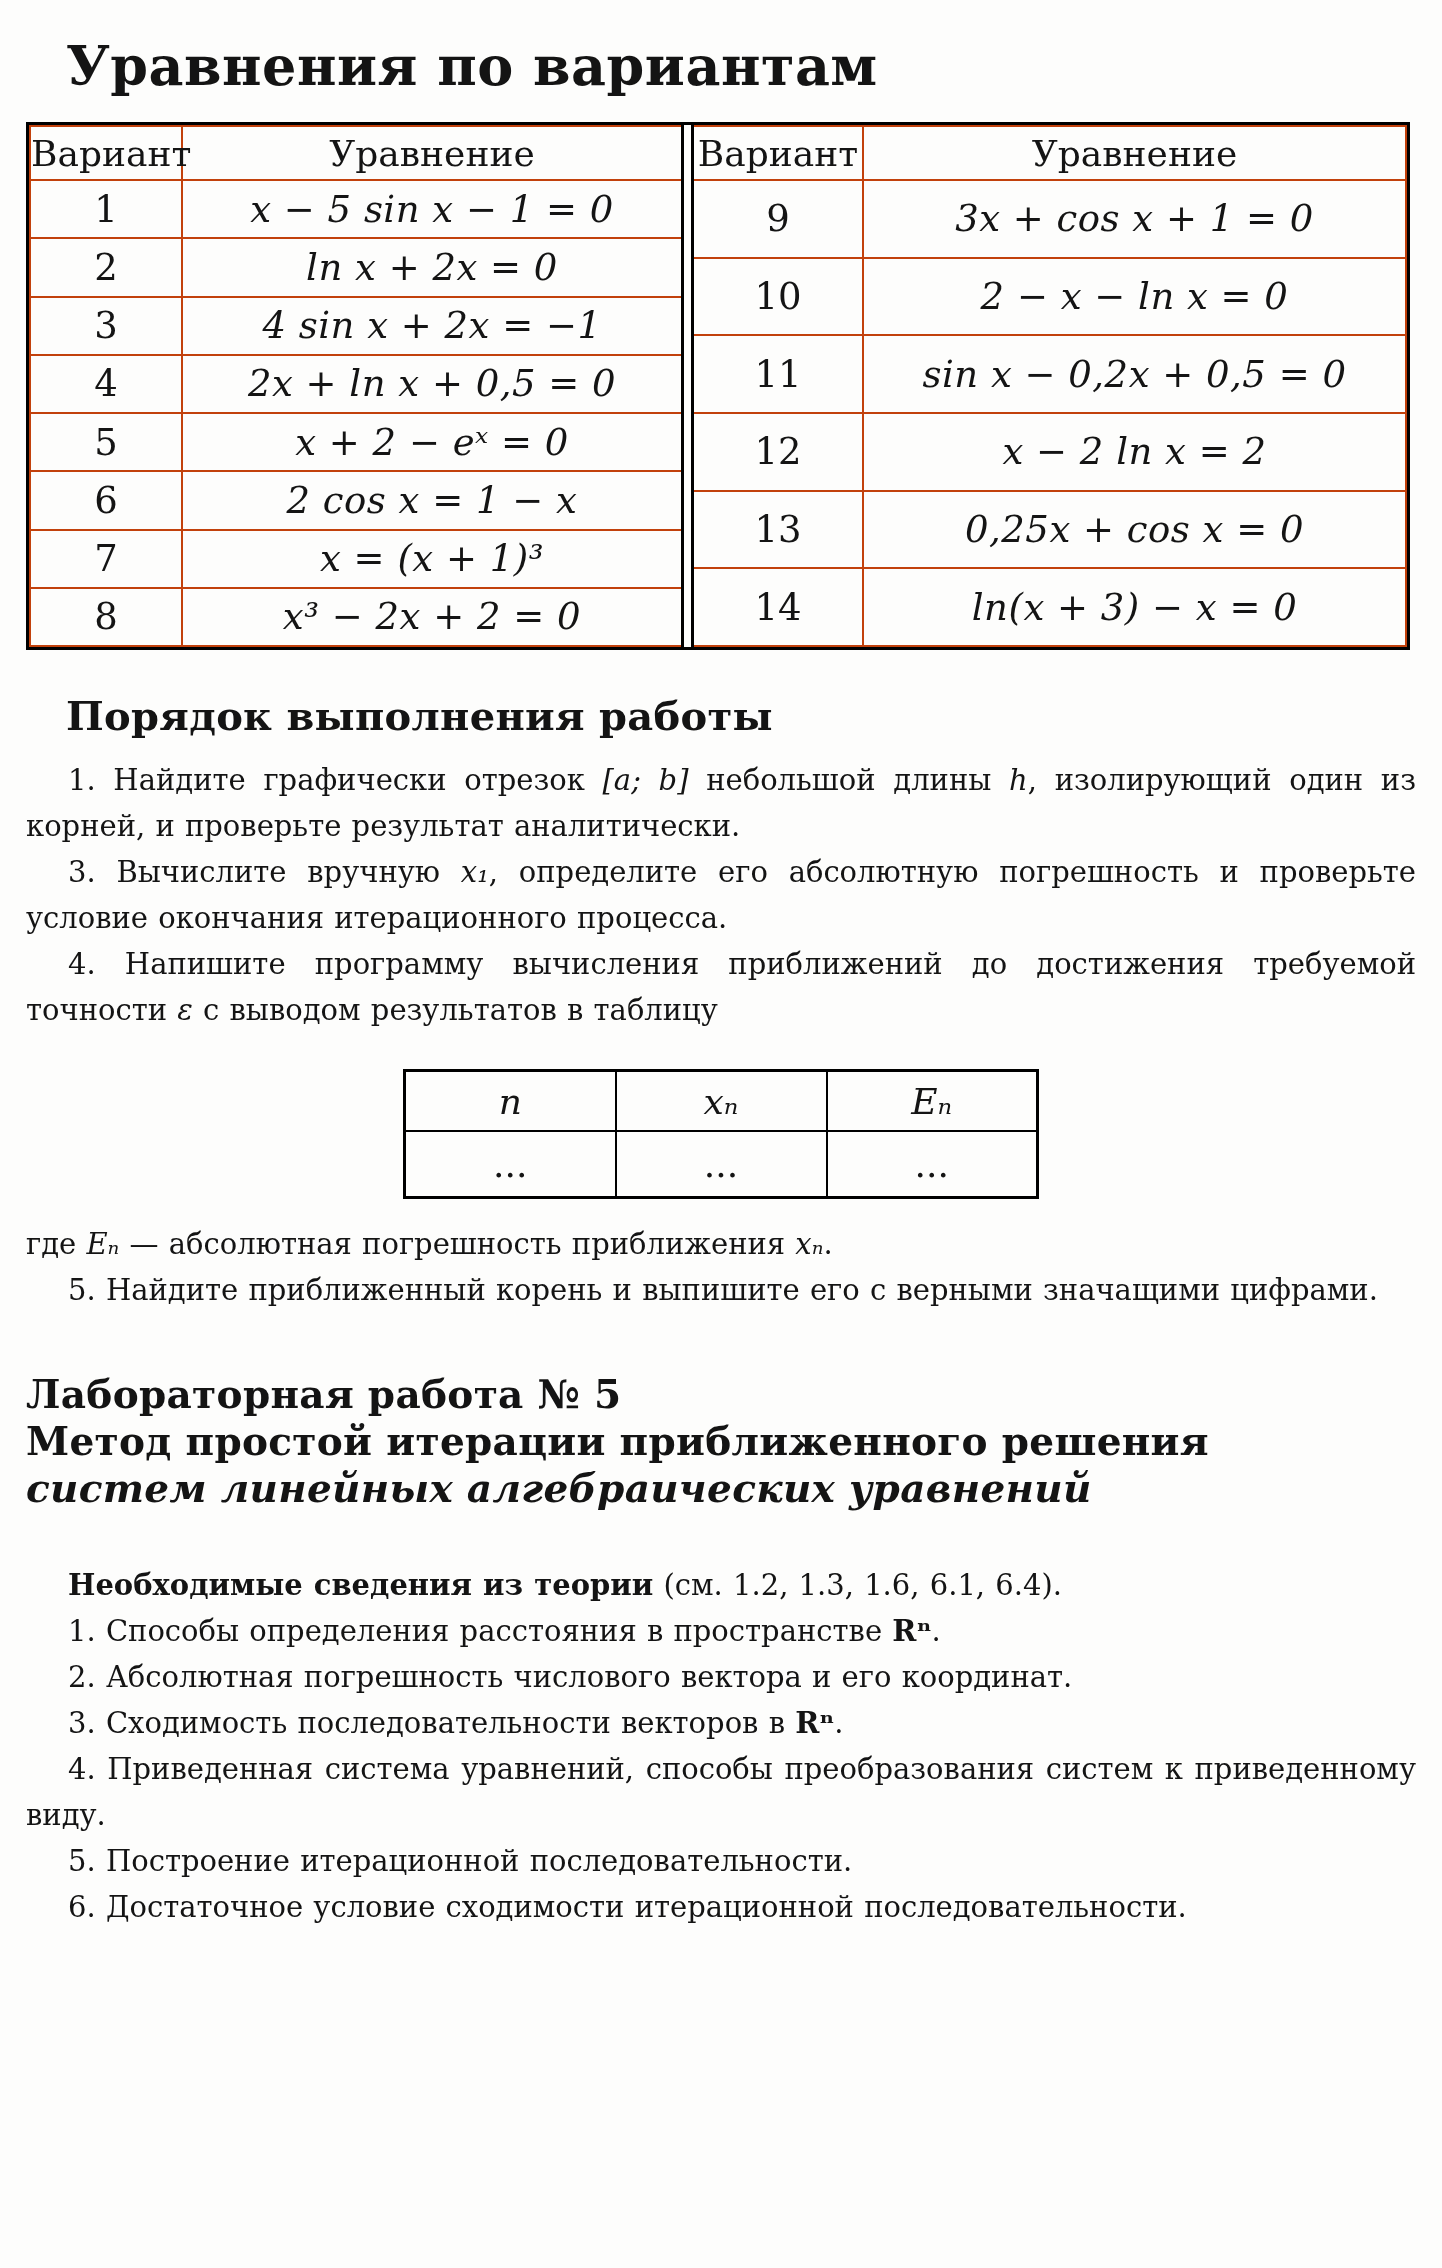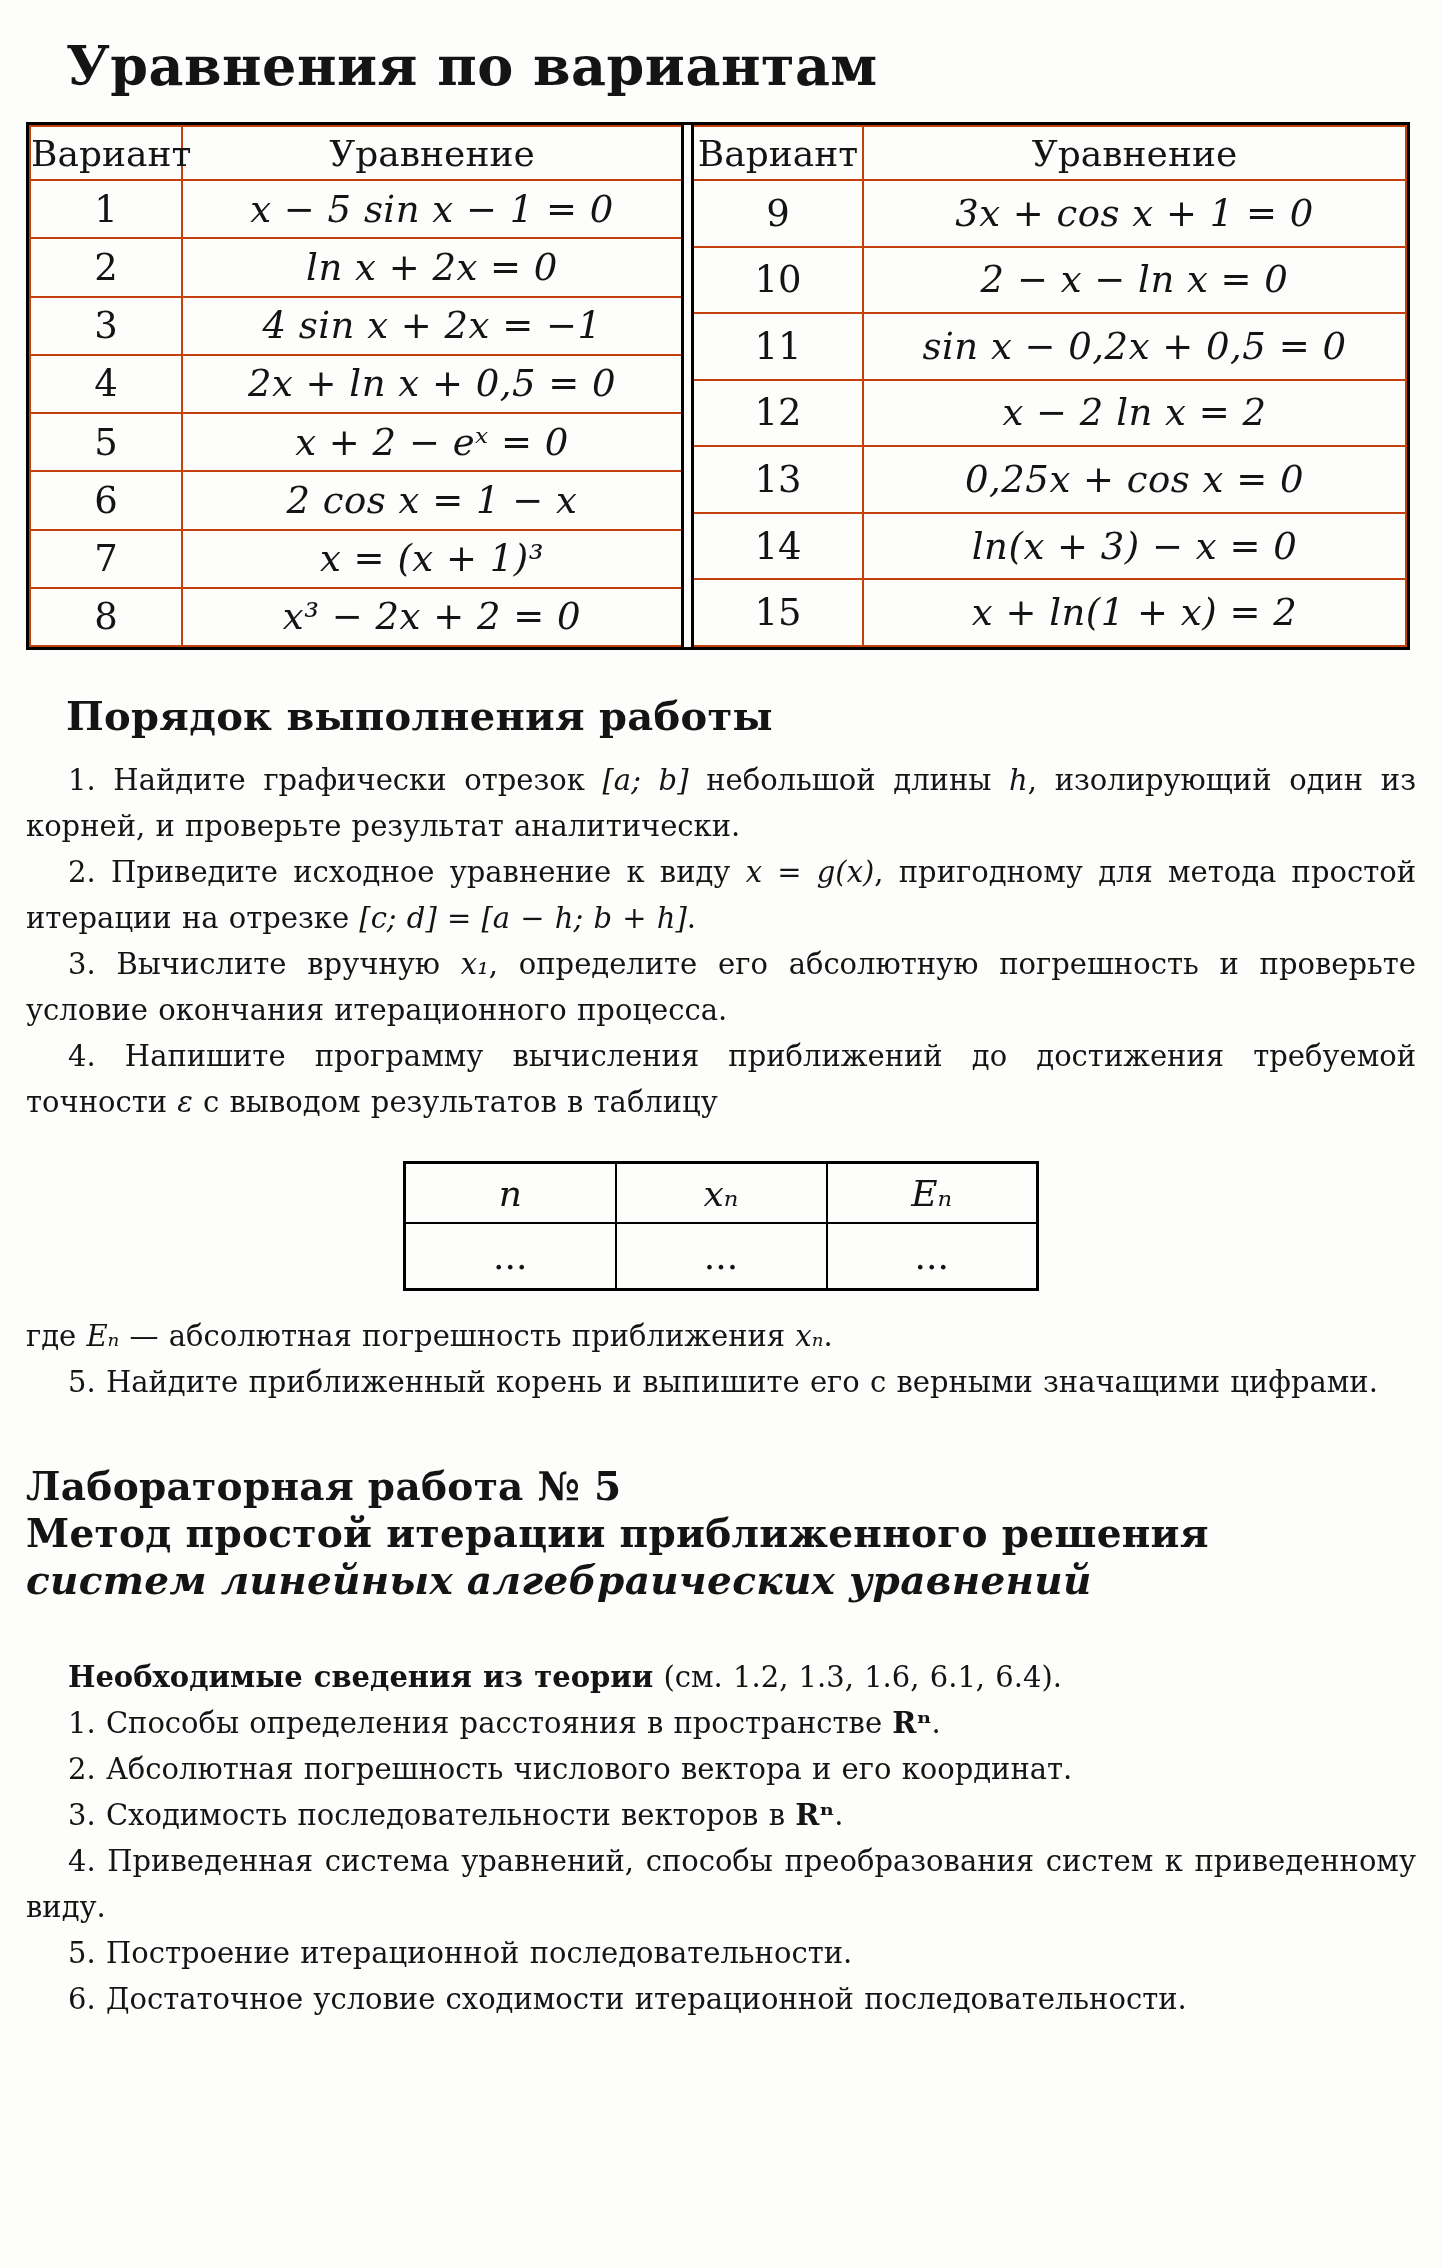--- a/index.html
+++ b/index.html
@@ -132,33 +132,28 @@
             <td class="eq">x − 2 ln x = 2</td>
           </tr>
       <tr>
             <td class="num">13</td>
             <td class="eq">0,25x + cos x = 0</td>
           </tr>
       <tr>
             <td class="num">14</td>
             <td class="eq">ln(x + 3) − x = 0</td>
           </tr>
-      <tr>
-            <td class="num">15</td>
-            <td class="eq">x + ln(1 + x) = 2</td>
-          </tr>
     </tbody>
       </table>
   </div>
 
   <div class="sec-heading">Порядок выполнения работы</div>
 
   <p class="bp"><span>1. Найдите графически отрезок </span><span class="mi">[a; b]</span><span> небольшой длины </span><span class="mi">h</span><span>, изолирующий один из корней, и проверьте результат аналитически.</span></p>
 
-  <p class="bp"><span>2. Приведите исходное уравнение к виду </span><span class="mi">x = g(x)</span><span>, пригодному для метода простой итерации на отрезке </span><span class="mi">[c; d] = [a − h; b + h]</span><span>.</span></p>
 
   <p class="bp"><span>3. Вычислите вручную </span><span class="mi">x₁</span><span>, определите его абсолютную погрешность и проверьте условие окончания итерационного процесса.</span></p>
 
   <p class="bp"><span>4. Напишите программу вычисления приближений до достижения требуемой точности </span><span class="mi">ε</span><span> с выводом результатов в таблицу</span></p>
 
   <table class="rest">
     <tbody>
         <tr>
           <th>n</th>
           <th>xₙ</th>

